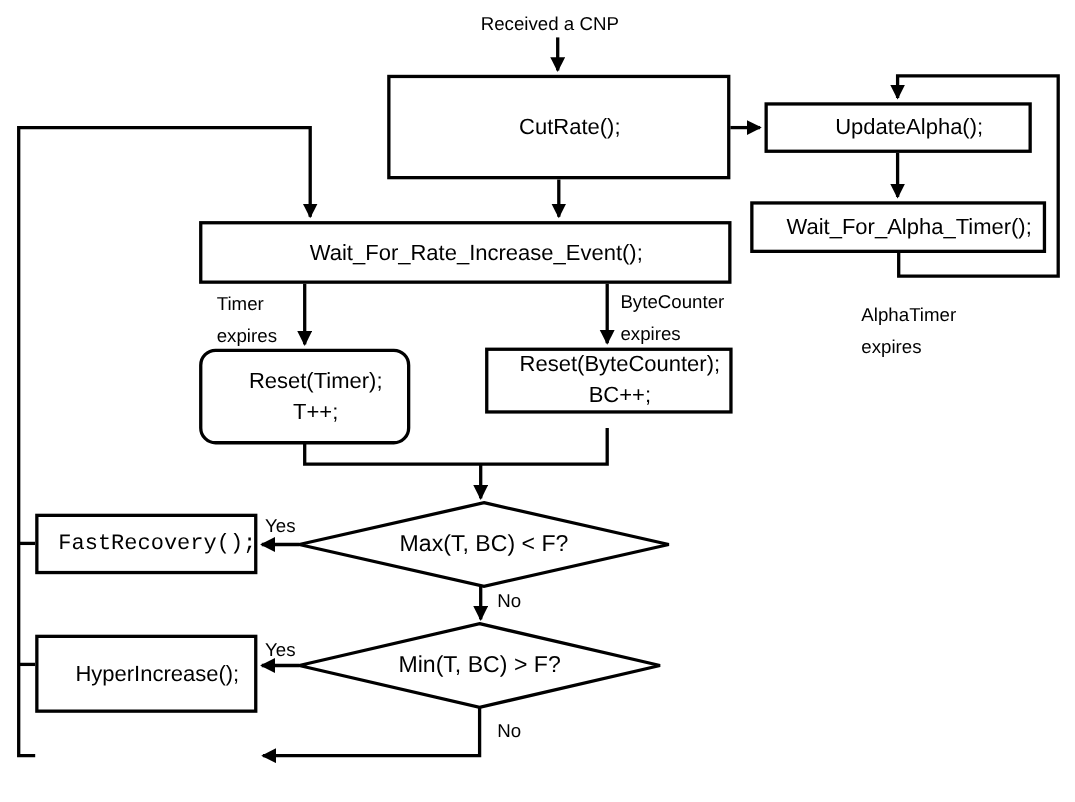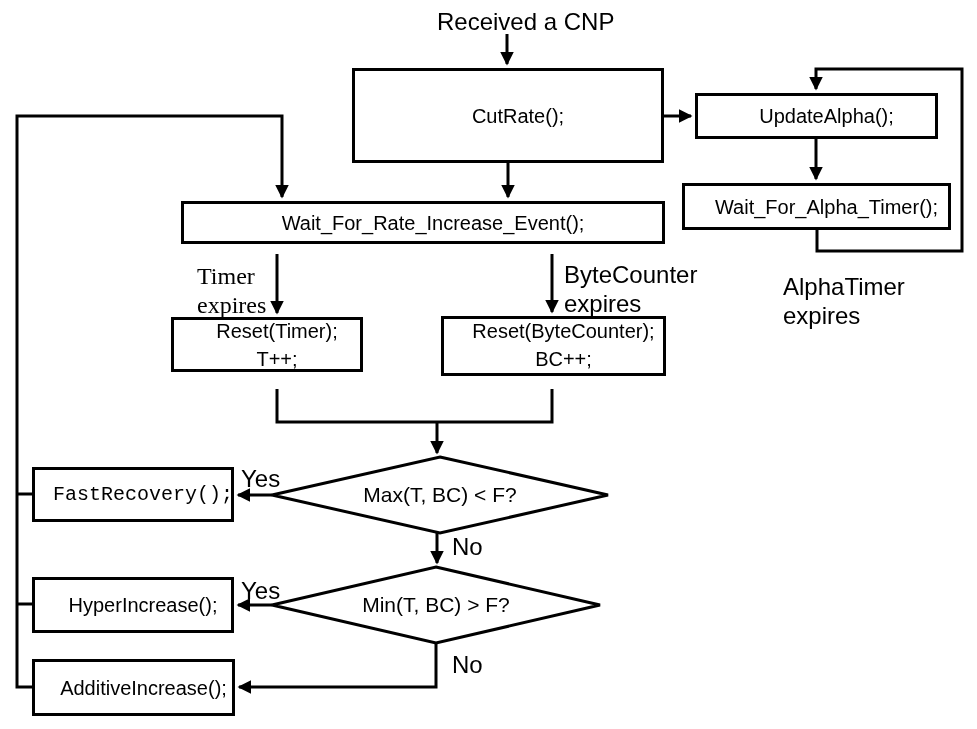--- a/index.html
+++ b/index.html
@@ -34,21 +34,21 @@
   }
   .dlabel {
     position: absolute;
     text-align: center;
     font-size: 21px;
     line-height: 24px;
     white-space: nowrap;
   }
   .elabel {
     position: absolute;
-    font-size: 24px;
+    font-size: 17px;
     line-height: 29px;
     white-space: nowrap;
   }
 </style>
 </head>
 <body>
 
 <div id="canvas">
 
   <svg id="edges" viewBox="0 0 977 729" xmlns="http://www.w3.org/2000/svg">
@@ -86,51 +86,48 @@
   </div>
 
   <div class="node" style="left:695px; top:93px; width:243px; height:46px;">
     <div>UpdateAlpha();</div>
   </div>
 
   <div class="node" style="left:682px; top:183px; width:269px; height:47px;">
     <div>Wait_For_Alpha_Timer();</div>
   </div>
 
-  <div class="node" style="left:181px; top:201px; width:484px; height:43px;">
+  <div class="node" style="left:181px; top:201px; width:484px; height:57px;">
     <div>Wait_For_Rate_Increase_Event();</div>
   </div>
 
-  <div class="node" style="left:171px; top:317px; width:192px; height:55px;">
+  <div class="node" style="left:181px; top:317px; width:192px; height:87px;border-radius:15px;">
     <div>Reset(Timer);</div>
     <div>T++;</div>
   </div>
 
   <div class="node" style="left:441px; top:316px; width:225px; height:60px;justify-content:flex-end;">
     <div>Reset(ByteCounter);</div>
     <div>BC++;</div>
   </div>
 
   <div class="node" style="left:32px; top:467px; width:202px; height:55px;font-family:Liberation Mono, monospace;">
     <div>FastRecovery();</div>
   </div>
 
-  <div class="node" style="left:32px; top:577px; width:202px; height:56px;align-items:center;">
+  <div class="node" style="left:32px; top:577px; width:202px; height:71px;align-items:center;">
     <div>HyperIncrease();</div>
   </div>
 
-  <div class="node" style="left:32px; top:659px; width:203px; height:57px;">
-    <div>AdditiveIncrease();</div>
-  </div>
 
   <div class="dlabel" style="left:316px; top:593px; width:240px;">Min(T, BC) &gt; F?</div>
 
   <div class="dlabel" style="left:320px; top:483px; width:240px;">Max(T, BC) &lt; F?</div>
 
-  <div class="elabel" style="left:197px; top:262px;font-family:Liberation Serif, serif;">
+  <div class="elabel" style="left:197px; top:262px;">
     <div>Timer</div>
     <div>expires</div>
   </div>
 
   <div class="elabel" style="left:564px; top:260px;">
     <div>ByteCounter</div>
     <div>expires</div>
   </div>
 
   <div class="elabel" style="left:783px; top:272px;">

